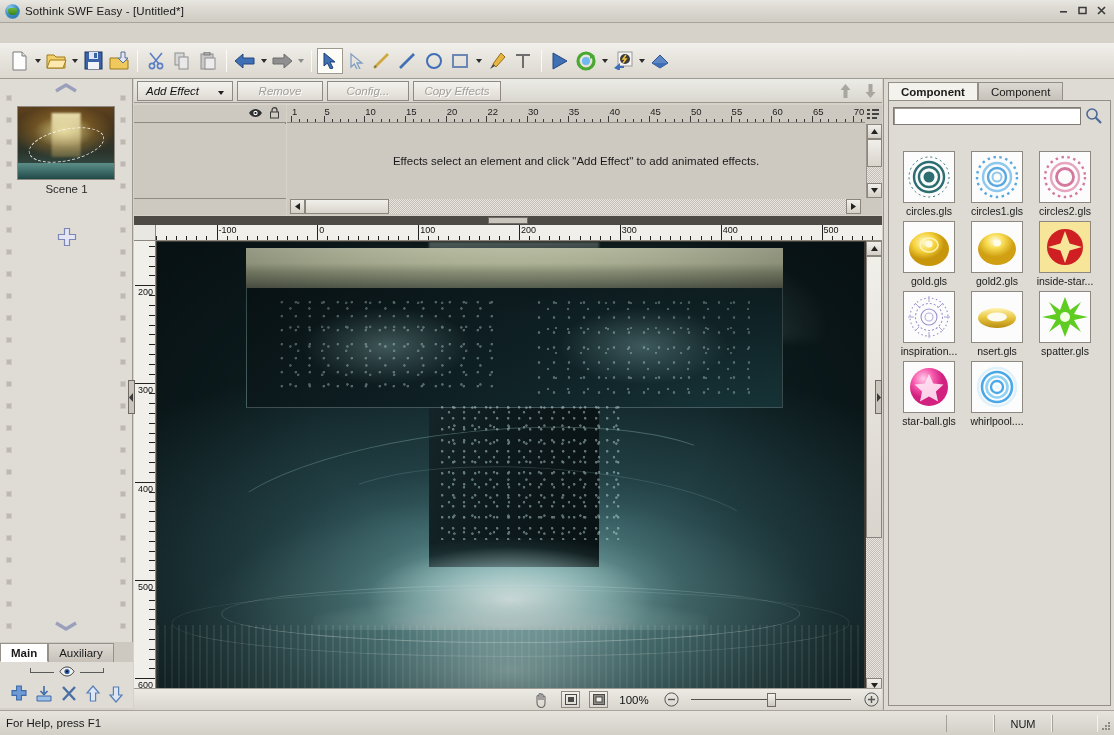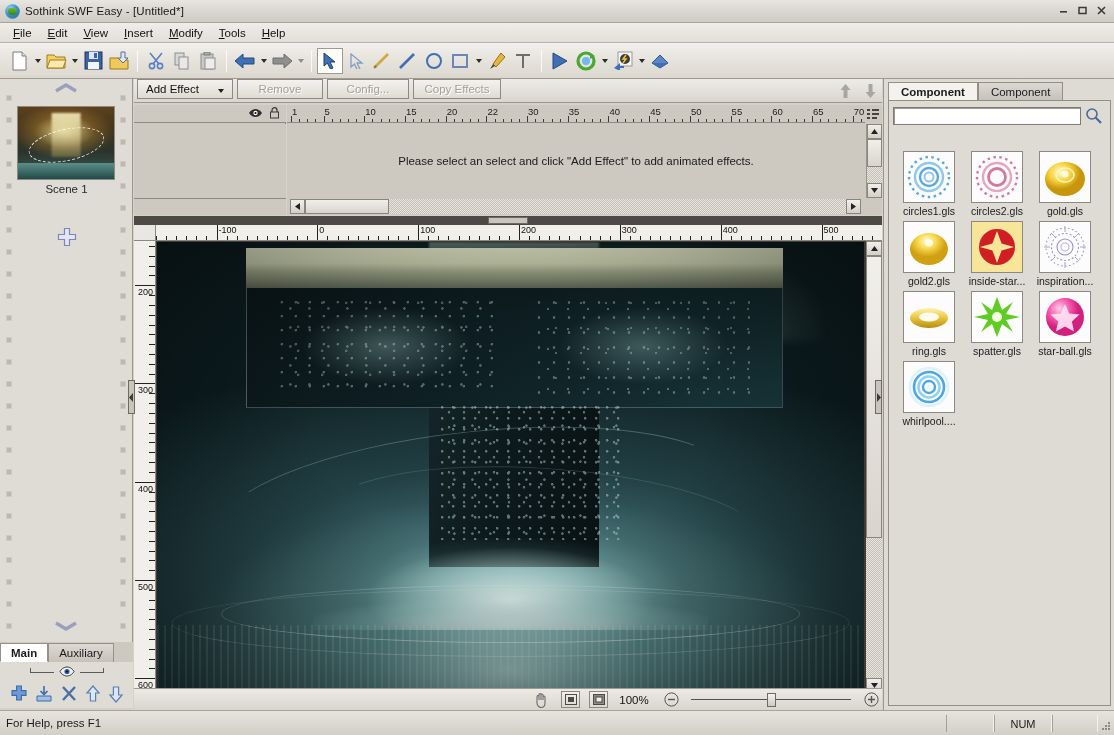--- a/index.html
+++ b/index.html
@@ -109,21 +109,21 @@
   .iconrow {
     position: absolute; left: 0; top: 682px; width: 133px; height: 26px;
     display: flex; align-items: center; justify-content: space-around; padding: 0 6px;
     background: #dfdcd5;
   }
 
   
   .fxbar {
     position: absolute; left: 134px; top: 79px; width: 748px; height: 24px;
     background: linear-gradient(to bottom, #ececE6, #d9d6cf);
-    border-bottom: 1px solid #9b968e; display: flex; padding-left: 3px;
+    border-bottom: 1px solid #9b968e; display: flex; align-items: center; padding-left: 3px; font-style: italic;
   }
   .fxbtn {
     height: 20px; margin-right: 4px; padding: 0 8px; display: flex; align-items: center; justify-content: center;
     font-size: 11.5px; color: #111; border: 1px solid #8e8a82;
     background: linear-gradient(to bottom, #f4f2ee, #dfdbd3);
   }
   .fxbtn.wide { width: 96px; }
   .fxbtn.dis { color: #a3a09a; text-shadow: 1px 1px 0 #fff; }
   .fxbtn .cv { margin-left: auto; padding-left: 10px; }
   .fxbtn .cv::after {
@@ -390,29 +390,20 @@
           </svg>
       </div>
       <div class="winbtn">
         <svg width="11" height="11" viewBox="0 0 11 11">
             <path d="M2 2 L9 9 M9 2 L2 9" stroke="#3a3a3a" stroke-width="1.6" fill="none"></path>
           </svg>
       </div>
     </div>
   </div>
 
-  <div class="menubar">
-    <div class="menu-item"><u>F</u><span>ile</span></div>
-    <div class="menu-item"><u>E</u>dit</div>
-    <div class="menu-item"><u>V</u>iew</div>
-    <div class="menu-item"><u>I</u>nsert</div>
-    <div class="menu-item"><u>M</u>odify</div>
-    <div class="menu-item"><u>T</u>ools</div>
-    <div class="menu-item"><u>H</u>elp</div>
-  </div>
 
   <div class="toolbar">
     <div class="tb">
       <svg width="19" height="20" viewBox="0 0 19 20">
           <path d="M3 1h9l4 4v14H3z" fill="#fdfdfd" stroke="#7a7a7a"></path>
           <path d="M12 1v4h4" fill="#e2e2e2" stroke="#7a7a7a"></path>
         </svg>
     </div>
     <div class="tb-caret"></div>
     <div class="tb">
@@ -811,21 +802,21 @@
       <svg width="14" height="13" viewBox="0 0 14 13">
           <rect x="1" y="1" width="3" height="2" fill="#444"></rect>
           <rect x="6" y="1" width="7" height="2" fill="#444"></rect>
           <rect x="1" y="5" width="3" height="2" fill="#444"></rect>
           <rect x="6" y="5" width="7" height="2" fill="#444"></rect>
           <rect x="1" y="9" width="3" height="2" fill="#444"></rect>
           <rect x="6" y="9" width="5" height="2" fill="#444"></rect>
         </svg>
     </div>
     <div class="tl-canvas">
-      <span class="tl-msg">Please select an select and click "Add Effect" to add animated effects.</span>
+      <span class="tl-msg">Effects select an element and click "Add Effect" to add animated effects.</span>
     </div>
     <div class="tl-vsb">
       <div class="sbbtn" style="position:absolute;left:0;top:0;width:15px;height:15px">
         <svg width="7" height="5" viewBox="0 0 7 5">
             <path d="M3.5 0L7 5H0z" fill="#222"></path>
           </svg>
       </div>
       <div class="sbtrack" style="position:absolute;left:0;top:15px;width:15px;height:44px">
         <div class="sbthumb" style="position:absolute;left:0;top:0;width:15px;height:28px"></div>
       </div>
@@ -1113,20 +1104,31 @@
         <span>
           <svg width="17" height="17" viewBox="0 0 17 17">
               <circle cx="7" cy="7" r="5" fill="none" stroke="#4a6a96" stroke-width="1.6"></circle>
               <path d="M10.8 10.8L16 16" stroke="#4a6a96" stroke-width="2.2"></path>
             </svg>
         </span>
       </div>
 
       <div class="grid">
 
+        <div class="cell">
+          <div class="thumb">
+            <svg width="46" height="46" viewBox="0 0 46 46">
+              <circle cx="23" cy="23" r="20" fill="none" stroke="#2d6e72" stroke-width="1" stroke-dasharray="2 3"></circle>
+              <circle cx="23" cy="23" r="15" fill="none" stroke="#2d6e72" stroke-width="2.4"></circle>
+              <circle cx="23" cy="23" r="10" fill="none" stroke="#2d6e72" stroke-width="2.4"></circle>
+              <circle cx="23" cy="23" r="5.5" fill="#2d6e72"></circle>
+            </svg>
+          </div>
+          <div class="nm">circles.gls</div>
+        </div>
 
         <div class="cell">
           <div class="thumb">
             <svg width="46" height="46" viewBox="0 0 46 46">
               <circle cx="23" cy="23" r="20" fill="none" stroke="#5aa8e0" stroke-width="2.4" stroke-dasharray="2.5 3.5"></circle>
               <circle cx="23" cy="23" r="14" fill="none" stroke="#8fc8ee" stroke-width="2.4"></circle>
               <circle cx="23" cy="23" r="9" fill="none" stroke="#5aa8e0" stroke-width="2.4"></circle>
               <circle cx="23" cy="23" r="4.5" fill="none" stroke="#8fc8ee" stroke-width="2"></circle>
             </svg>
           </div>
@@ -1212,21 +1214,21 @@
                   <linearGradient id="g4" x1="0" y1="0" x2="0" y2="1">
                     <stop offset="0" stop-color="#fff3b0"></stop>
                     <stop offset="50%" stop-color="#e8c43e"></stop>
                     <stop offset="100%" stop-color="#b88c10"></stop>
                   </linearGradient>
                 </defs>
               <ellipse cx="23" cy="24" rx="19" ry="10" fill="url(#g4)"></ellipse>
               <ellipse cx="23" cy="23" rx="10" ry="4.6" fill="#fdfbf0"></ellipse>
             </svg>
           </div>
-          <div class="nm">ring.gls</div>
+          <div class="nm">nsert.gls</div>
         </div>
 
         <div class="cell">
           <div class="thumb">
             <svg width="46" height="46" viewBox="0 0 46 46">
               <path d="M23 3l5 13 11-8-7 12 14 3-14 3 7 12-11-8-5 13-5-13-11 8 7-12-14-3 14-3-7-12 11 8z" fill="#5fcc22"></path>
               <circle cx="23" cy="23" r="5" fill="#f4ffe4"></circle>
             </svg>
           </div>
           <div class="nm">spatter.gls</div>

